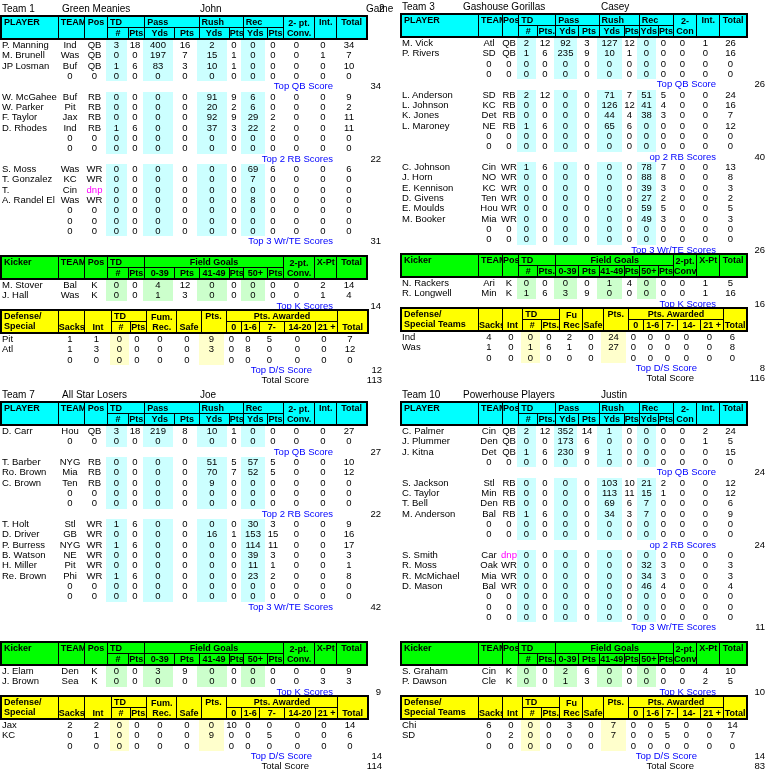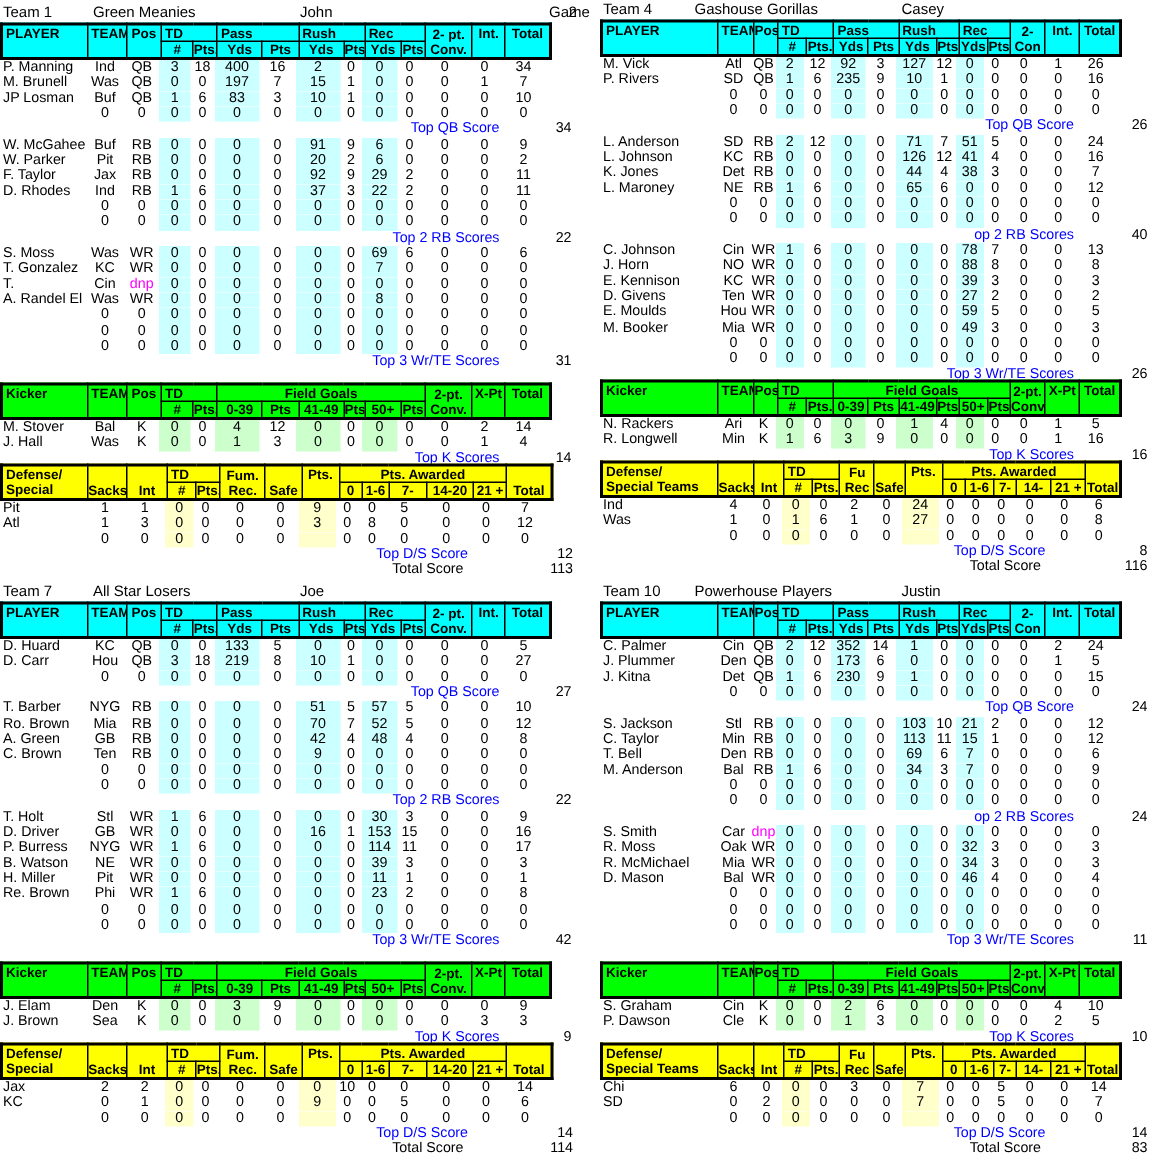--- a/index.html
+++ b/index.html
@@ -635,21 +635,21 @@
               <td></td>
               <td></td>
               <td class="score">113</td>
             </tr>
           </tbody>
         </table>
       </div>
     </div>
     <div class="panel" style="left:384px;top:1px">
       <div class="trow">
-        <span style="left:18px">Team 4</span>
+        <span style="left:18px">Team 3</span>
         <span style="left:79px">Gashouse Gorillas</span>
         <span style="left:217px">Casey</span>
       </div>
       <div class="blk" style="left:16px;top:12px">
         <table class="hdr p" style="width:348px">
           <colgroup>
             <col style="width:77px">
             <col style="width:24px">
             <col style="width:16px">
             <col style="width:19px">
@@ -1323,37 +1323,20 @@
             <col style="width:14px">
             <col style="width:24px">
             <col style="width:16px">
             <col style="width:31px">
             <col style="width:22px">
             <col style="width:30px">
             <col style="width:19px">
           </colgroup>
           <tbody>
             <tr>
-              <td class="nm">D. Huard</td>
-              <td>KC</td>
-              <td>QB</td>
-              <td class="b">0</td>
-              <td>0</td>
-              <td class="b">133</td>
-              <td>5</td>
-              <td class="b">0</td>
-              <td>0</td>
-              <td class="b">0</td>
-              <td>0</td>
-              <td>0</td>
-              <td>0</td>
-              <td>5</td>
-              <td></td>
-            </tr>
-            <tr>
               <td class="nm">D. Carr</td>
               <td>Hou</td>
               <td>QB</td>
               <td class="b">3</td>
               <td>18</td>
               <td class="b">219</td>
               <td>8</td>
               <td class="b">10</td>
               <td>1</td>
               <td class="b">0</td>
@@ -1410,37 +1393,20 @@
               <td>0</td>
               <td class="b">0</td>
               <td>0</td>
               <td class="b">70</td>
               <td>7</td>
               <td class="b">52</td>
               <td>5</td>
               <td>0</td>
               <td>0</td>
               <td>12</td>
-              <td></td>
-            </tr>
-            <tr>
-              <td class="nm">A. Green</td>
-              <td>GB</td>
-              <td>RB</td>
-              <td class="b">0</td>
-              <td>0</td>
-              <td class="b">0</td>
-              <td>0</td>
-              <td class="b">42</td>
-              <td>4</td>
-              <td class="b">48</td>
-              <td>4</td>
-              <td>0</td>
-              <td>0</td>
-              <td>8</td>
               <td></td>
             </tr>
             <tr>
               <td class="nm">C. Brown</td>
               <td>Ten</td>
               <td>RB</td>
               <td class="b">0</td>
               <td>0</td>
               <td class="b">0</td>
               <td>0</td>

